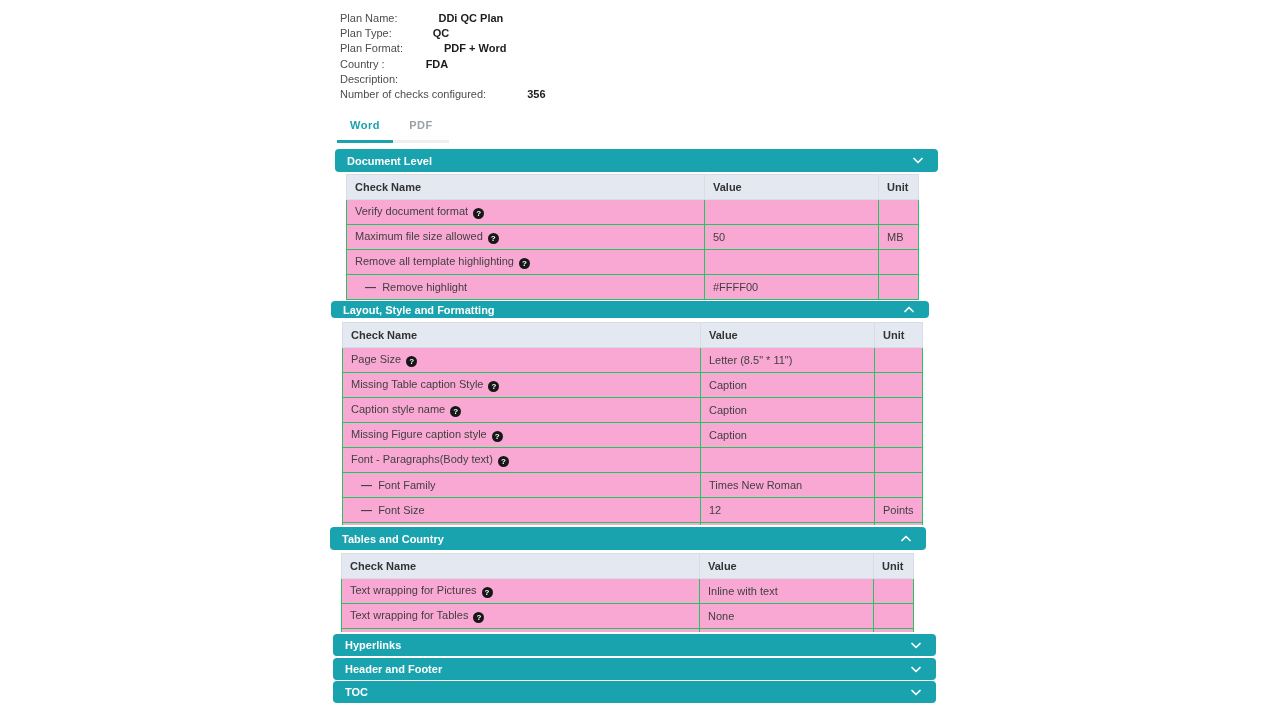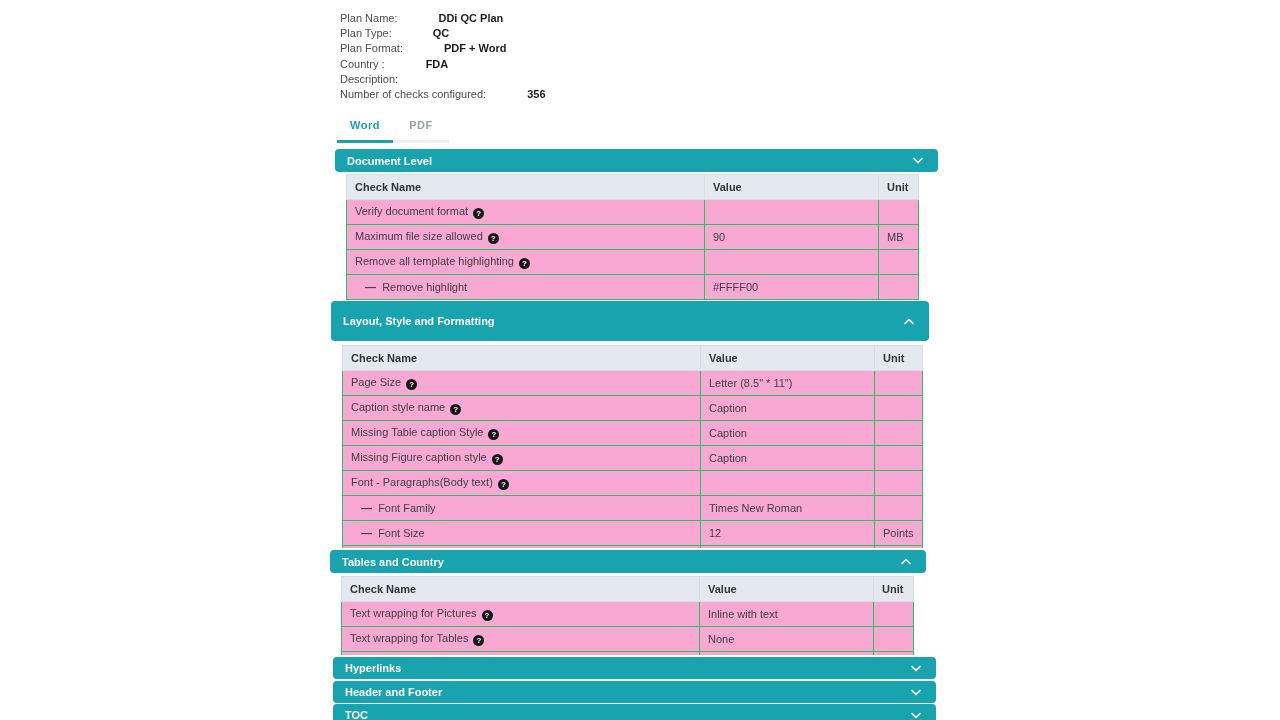--- a/index.html
+++ b/index.html
@@ -37,21 +37,21 @@
   .sub-label::before{content:"\2014\00a0\00a0";font-weight:bold;color:#3f3f3f;}
 
   .help{display:inline-flex;align-items:center;justify-content:center;width:11px;height:11px;
         border-radius:50%;background:#171717;color:#fff;font-size:8px;font-weight:bold;
         margin-left:5px;vertical-align:-1px;line-height:1;cursor:pointer;}
 
   
   .s1 .acc-bar{height:23px;width:603px;margin-left:6px;}
   .s1 .acc-body{margin:2px 0 0 17px;height:127px;}
   .s2{margin-top:0;}
-  .s2 .acc-bar{height:40px;width:598px;margin-left:2px;}
+  .s2 .acc-bar{height:17px;width:598px;margin-left:2px;}
   .s2 .acc-body{margin:4px 0 0 13px;height:203px;}
   .s3{margin-top:2px;}
   .s3 .acc-bar{height:23px;width:596px;margin-left:1px;}
   .s3 .acc-body{margin:3px 0 0 12px;height:79px;}
   .s4{margin-top:2px;}
   .s5{margin-top:2px;}
   .s6{margin-top:1px;}
   .s4 .acc-bar,.s5 .acc-bar,.s6 .acc-bar{height:22px;width:603px;margin-left:4px;}
 </style>
 </head>
@@ -113,21 +113,21 @@
               </tr>
             </thead>
             <tbody>
               <tr>
                 <td class="name-cell"><span class="label">Verify document format</span><span class="help">?</span></td>
                 <td class="value-cell"></td>
                 <td class="unit-cell"></td>
               </tr>
               <tr>
                 <td class="name-cell"><span class="label">Maximum file size allowed</span><span class="help">?</span></td>
-                <td class="value-cell">90</td>
+                <td class="value-cell">50</td>
                 <td class="unit-cell">MB</td>
               </tr>
               <tr>
                 <td class="name-cell"><span class="label">Remove all template highlighting</span><span class="help">?</span></td>
                 <td class="value-cell"></td>
                 <td class="unit-cell"></td>
               </tr>
               <tr>
                 <td class="name-cell sub"><span class="sub-label">Remove highlight</span></td>
                 <td class="value-cell">#FFFF00</td>
@@ -160,26 +160,26 @@
                 <th>Unit</th>
               </tr>
             </thead>
             <tbody>
               <tr>
                 <td class="name-cell"><span class="label">Page Size</span><span class="help">?</span></td>
                 <td class="value-cell">Letter (8.5" * 11")</td>
                 <td class="unit-cell"></td>
               </tr>
               <tr>
+                <td class="name-cell"><span class="label">Missing Table caption Style</span><span class="help">?</span></td>
+                <td class="value-cell">Caption</td>
+                <td class="unit-cell"></td>
+              </tr>
+              <tr>
                 <td class="name-cell"><span class="label">Caption style name</span><span class="help">?</span></td>
-                <td class="value-cell">Caption</td>
-                <td class="unit-cell"></td>
-              </tr>
-              <tr>
-                <td class="name-cell"><span class="label">Missing Table caption Style</span><span class="help">?</span></td>
                 <td class="value-cell">Caption</td>
                 <td class="unit-cell"></td>
               </tr>
               <tr>
                 <td class="name-cell"><span class="label">Missing Figure caption style</span><span class="help">?</span></td>
                 <td class="value-cell">Caption</td>
                 <td class="unit-cell"></td>
               </tr>
               <tr>
                 <td class="name-cell"><span class="label">Font - Paragraphs(Body text)</span><span class="help">?</span></td>

